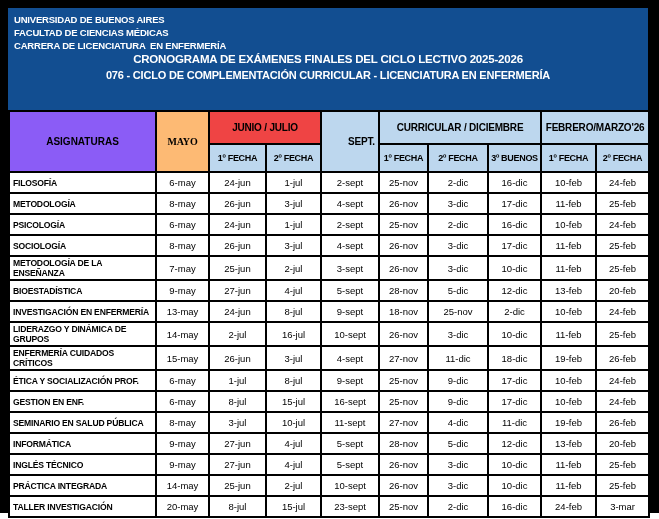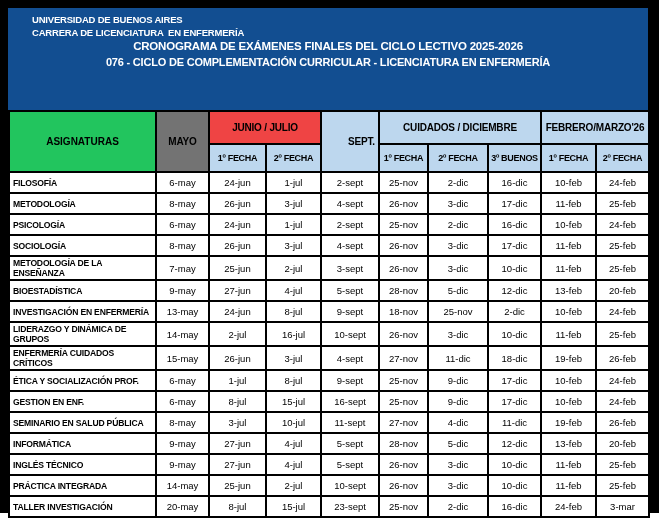--- a/index.html
+++ b/index.html
@@ -29,21 +29,21 @@
   }
   
   .banner {
     background: #124E91;
     height: 102px;
     color: #ffffff;
     box-sizing: border-box;
     padding-top: 5px;
   }
   .org-block {
-    padding-left: 24px;
+    padding-left: 6px;
   }
   .org-line {
     font-weight: bold;
     font-size: 9.5px;
     line-height: 13px;
     letter-spacing: -0.2px;
     white-space: pre;
   }
   .title-block {
     text-align: center;
@@ -91,20 +91,21 @@
 </style>
 </head>
 <body>
 
 <div class="canvas">
   <div class="frame">
 
     <div class="banner" style="background: rgb(18, 78, 145);">
       <div class="org-block">
         <div class="org-line">UNIVERSIDAD DE BUENOS AIRES</div>
+        <div class="org-line">FACULTAD DE CIENCIAS MÉDICAS</div>
         <div class="org-line">CARRERA DE LICENCIATURA  EN ENFERMERÍA</div>
       </div>
       <div class="title-block">
         <div class="title-line1">CRONOGRAMA DE EXÁMENES FINALES DEL CICLO LECTIVO 2025-2026</div>
         <div class="title-line2">076 - CICLO DE COMPLEMENTACIÓN CURRICULAR - LICENCIATURA EN ENFERMERÍA</div>
       </div>
     </div>
 
     <table class="schedule">
       <colgroup>
@@ -114,25 +115,25 @@
         <col style="width:55px">
         <col style="width:58px">
         <col style="width:49px">
         <col style="width:60px">
         <col style="width:53px">
         <col style="width:55px">
         <col style="width:53px">
       </colgroup>
       <thead>
         <tr class="group-row">
-          <th class="asig-head" rowspan="2" style="background: #22c55e;">ASIGNATURAS</th>
-          <th class="group-head" rowspan="2" style="background: #737373;">MAYO</th>
+          <th class="asig-head" rowspan="2" style="background: #8b5cf6;">ASIGNATURAS</th>
+          <th class="group-head" rowspan="2" style="background: #fdba74; font-family: Liberation Serif, serif;">MAYO</th>
           <th class="group-head" colspan="2" style="background: #ef4444;">JUNIO / JULIO</th>
           <th class="group-head" rowspan="2" style="background: rgb(189, 215, 238); padding-left: 24px;">SEPT.</th>
-          <th class="group-head" colspan="3" style="background: rgb(189, 215, 238);">CUIDADOS / DICIEMBRE</th>
+          <th class="group-head" colspan="3" style="background: rgb(189, 215, 238);">CURRICULAR / DICIEMBRE</th>
           <th class="group-head" colspan="2" style="background: rgb(189, 215, 238);">FEBRERO/MARZO'26</th>
         </tr>
         <tr class="sub-row">
           <th style="background: rgb(189, 215, 238);">1º FECHA</th>
           <th style="background: rgb(189, 215, 238);">2º FECHA</th>
           <th style="background: rgb(189, 215, 238);">1º FECHA</th>
           <th style="background: rgb(189, 215, 238);">2º FECHA</th>
           <th style="background: rgb(189, 215, 238);">3º BUENOS</th>
           <th style="background: rgb(189, 215, 238);">1º FECHA</th>
           <th style="background: rgb(189, 215, 238);">2º FECHA</th>

